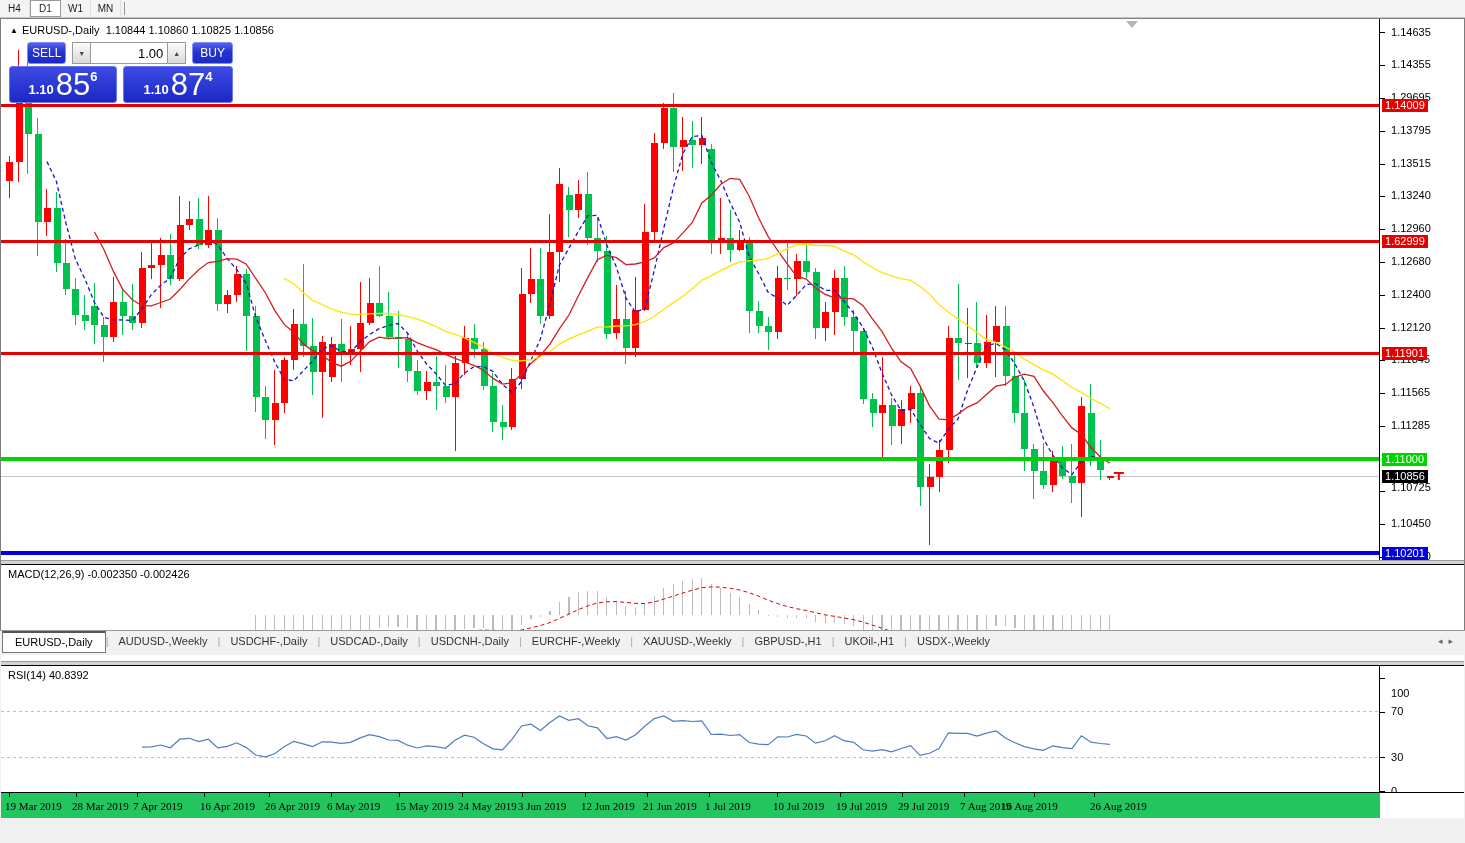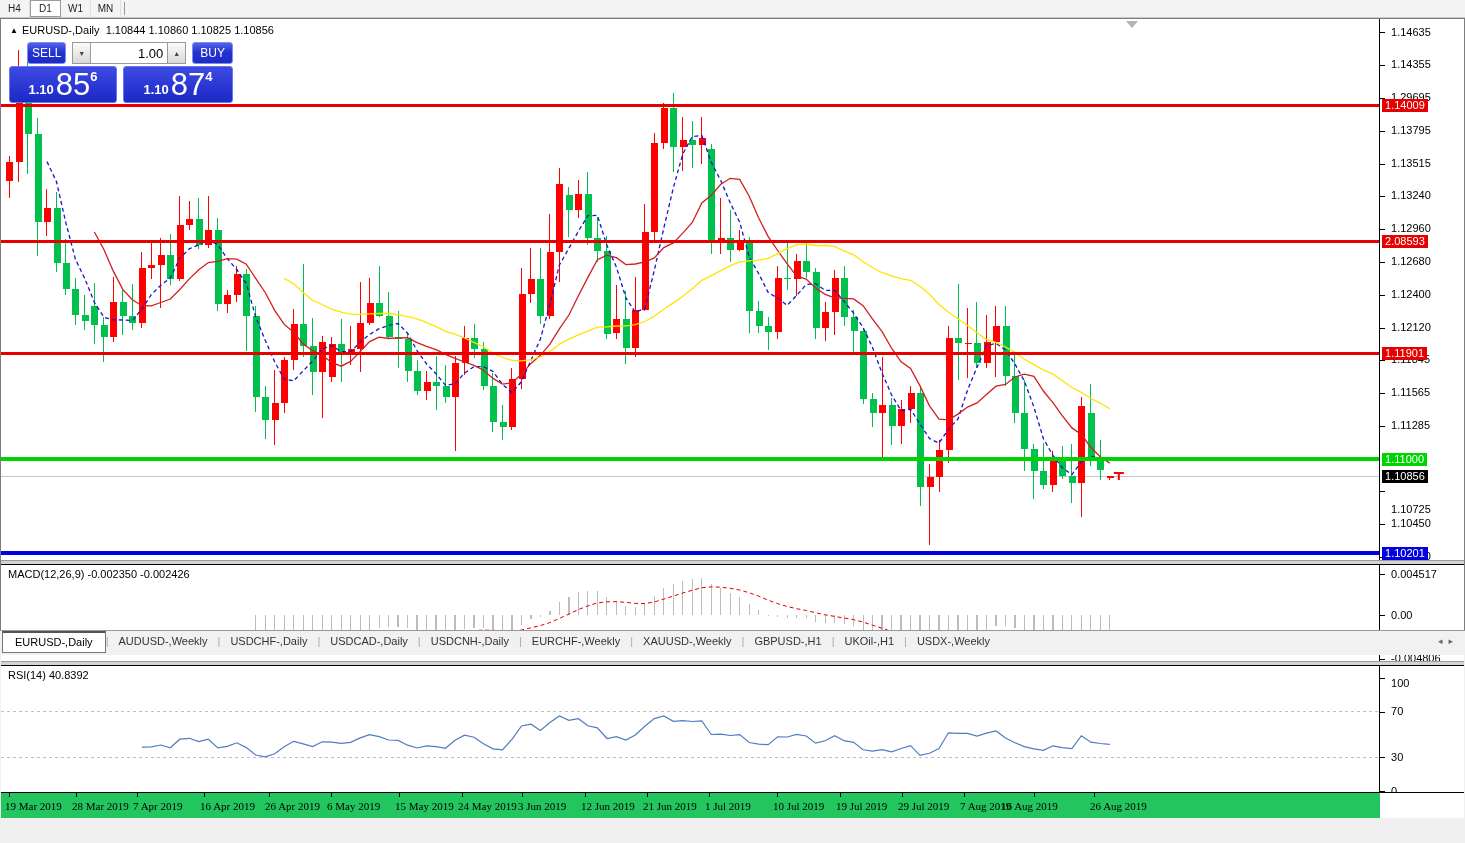--- a/index.html
+++ b/index.html
@@ -376,27 +376,27 @@
         <span class="ticklbl" style="top:269.1348499999985px">1.12400</span>
         <div class="tick" style="top:308.53765000000004px"></div>
         <span class="ticklbl" style="top:302.03765000000004px">1.12120</span>
         <div class="tick" style="top:340.85290000000043px"></div>
         <span class="ticklbl" style="top:334.35290000000043px">1.11845</span>
         <div class="tick" style="top:373.7556999999994px"></div>
         <span class="ticklbl" style="top:367.2556999999994px">1.11565</span>
         <div class="tick" style="top:406.658500000001px"></div>
         <span class="ticklbl" style="top:400.158500000001px">1.11285</span>
         <div class="tick" style="top:472.46409999999895px"></div>
-        <span class="ticklbl" style="top:484px">1.10725</span>
+        <span class="ticklbl" style="top:462px">1.10725</span>
         <div class="tick" style="top:504.77934999999934px"></div>
         <span class="ticklbl" style="top:498.27934999999934px">1.10450</span>
         <div class="tick" style="top:537.6821500000009px"></div>
         <span class="ticklbl" style="top:531.1821500000009px">1.10170</span>
         <div class="lvl-lbl" style="top:80.06125999999921px;background:#e60000">1.14009</div>
-        <div class="lvl-lbl" style="top:216.13784000000092px;background:#e60000">2.08593</div>
+        <div class="lvl-lbl" style="top:216.13784000000092px;background:#e60000">1.62999</div>
         <div class="lvl-lbl" style="top:327.7723399999991px;background:#e60000">1.11901</div>
         <div class="lvl-lbl" style="top:433.6488499999986px;background:#00d400">1.11000</div>
         <div class="lvl-lbl" style="top:527.5393400000005px;background:#0000e0">1.10201</div>
         <div class="lvl-lbl" style="top:450.5702899999999px;background:#000000">1.10856</div>
       </div>
   </div>
 
   <div class="divider"></div>
 
   <div class="panel-row macd-row">
@@ -490,44 +490,36 @@
           <line x1="1051.9" y1="50.2" x2="1051.9" y2="75.9" stroke="#bcbcbc" stroke-width="1.2" shape-rendering="crispEdges"></line>
           <line x1="1061.39" y1="50.2" x2="1061.39" y2="77.5" stroke="#bcbcbc" stroke-width="1.2" shape-rendering="crispEdges"></line>
           <line x1="1070.88" y1="50.2" x2="1070.88" y2="78.8" stroke="#bcbcbc" stroke-width="1.2" shape-rendering="crispEdges"></line>
           <line x1="1080.3700000000001" y1="50.2" x2="1080.3700000000001" y2="74.9" stroke="#bcbcbc" stroke-width="1.2" shape-rendering="crispEdges"></line>
           <line x1="1089.8600000000001" y1="50.2" x2="1089.8600000000001" y2="74.7" stroke="#bcbcbc" stroke-width="1.2" shape-rendering="crispEdges"></line>
           <line x1="1099.3500000000001" y1="50.2" x2="1099.3500000000001" y2="74.9" stroke="#bcbcbc" stroke-width="1.2" shape-rendering="crispEdges"></line>
           <line x1="1108.84" y1="50.2" x2="1108.84" y2="75.3" stroke="#bcbcbc" stroke-width="1.2" shape-rendering="crispEdges"></line>
           <polyline points="254.7,66.4 264.2,68.6 273.7,71.1 283.2,73.0 292.7,74.0 302.2,74.6 311.7,75.1 321.2,75.2 330.7,74.9 340.2,74.5 349.6,73.9 359.1,72.9 368.6,71.3 378.1,69.6 387.6,68.2 397.1,66.9 406.6,66.2 416.1,66.0 425.6,66.1 435.1,66.4 444.5,66.8 454.0,66.9 463.5,66.3 473.0,65.6 482.5,65.1 492.0,65.3 501.5,65.9 511.0,66.1 520.5,65.0 530.0,62.8 539.4,60.6 548.9,57.6 558.4,53.4 567.9,49.1 577.4,44.6 586.9,40.8 596.4,37.9 605.9,36.8 615.4,36.6 624.9,37.4 634.3,38.4 643.8,38.5 653.3,37.0 662.8,34.1 672.3,31.1 681.8,28.0 691.3,25.2 700.8,22.7 710.3,21.9 719.8,22.2 729.2,23.3 738.7,25.0 748.2,27.7 757.7,31.2 767.2,35.2 776.7,38.6 786.2,41.5 795.7,43.7 805.2,45.5 814.6,47.7 824.1,49.8 833.6,51.4 843.1,53.0 852.6,54.6 862.1,57.1 871.6,60.2 881.1,63.3 890.6,66.4 900.1,69.3 909.6,71.5 919.0,74.4 928.5,77.3 938.0,79.6 947.5,80.1 957.0,79.4 966.5,77.9 976.0,76.1 985.5,73.9 995.0,71.4 1004.5,69.4 1013.9,68.2 1023.4,67.9 1032.9,68.5 1042.4,69.8 1051.9,71.0 1061.4,72.3 1070.9,73.6 1080.4,73.8 1089.9,74.0 1099.4,74.2 1108.8,74.4" fill="none" stroke="#e00000" stroke-width="1" stroke-dasharray="4,3"></polyline>
         </svg>
     </div>
-    <div class="axis-col" id="macd-axis">
-        <div class="tick" style="top:9px"></div>
-        <span class="ticklbl" style="top:2.5px">0.004517</span>
-        <div class="tick" style="top:50.181489px"></div>
-        <span class="ticklbl" style="top:43.681489px">0.00</span>
-        <div class="tick" style="top:93.997791px"></div>
-        <span class="ticklbl" style="top:87.497791px">-0.004806</span>
-      </div>
   </div>
 
   <div class="divider"></div>
 
   <div class="panel-row rsi-row">
     <div class="plot">
       <div class="ind-label">RSI(14) 40.8392</div>
       <svg id="rsi-svg" width="1379" height="126">
           <line x1="0" y1="45.9" x2="1379" y2="45.9" stroke="#c0c0c0" stroke-width="1" stroke-dasharray="3,3" shape-rendering="crispEdges"></line>
           <line x1="0" y1="91.1" x2="1379" y2="91.1" stroke="#c0c0c0" stroke-width="1" stroke-dasharray="3,3" shape-rendering="crispEdges"></line>
           <polyline points="140.9,81.1 150.3,80.8 159.8,79.0 169.3,81.8 178.8,73.2 188.3,72.3 197.8,75.6 207.3,73.2 216.8,81.9 226.3,80.3 235.8,76.8 245.3,81.6 254.7,89.0 264.2,90.8 273.7,87.7 283.2,80.8 292.7,75.3 302.2,77.8 311.7,80.5 321.2,75.8 330.7,76.1 340.2,77.3 349.6,76.4 359.1,71.9 368.6,68.7 378.1,70.7 387.6,74.0 397.1,74.4 406.6,79.2 416.1,82.0 425.6,79.9 435.1,80.6 444.5,82.3 454.0,74.3 463.5,69.2 473.0,71.2 482.5,77.8 492.0,82.9 501.5,83.8 511.0,73.3 520.5,60.0 530.0,58.2 539.4,64.4 548.9,56.6 558.4,50.0 567.9,54.3 577.4,52.7 586.9,59.8 596.4,61.8 605.9,72.5 615.4,70.7 624.9,74.0 634.3,69.0 643.8,60.3 653.3,52.6 662.8,50.0 672.3,55.3 681.8,54.7 691.3,55.5 700.8,54.9 710.3,68.5 719.8,68.1 729.2,69.5 738.7,68.6 748.2,76.5 757.7,78.1 767.2,78.7 776.7,70.9 786.2,71.0 795.7,68.4 805.2,70.0 814.6,77.2 824.1,74.8 833.6,69.6 843.1,74.7 852.6,76.4 862.1,83.8 871.6,85.2 881.1,83.7 890.6,85.9 900.1,82.5 909.6,79.7 919.0,89.3 928.5,87.3 938.0,82.5 947.5,66.8 957.0,67.3 966.5,67.3 976.0,70.1 985.5,67.1 995.0,65.0 1004.5,72.0 1013.9,76.7 1023.4,80.6 1032.9,82.9 1042.4,84.4 1051.9,79.8 1061.4,81.7 1070.9,82.5 1080.4,69.7 1089.9,76.2 1099.4,77.5 1108.8,78.3" fill="none" stroke="#4f7dc0" stroke-width="1.2"></polyline>
         </svg>
     </div>
     <div class="axis-col" id="rsi-axis">
         <div class="tick" style="top:12px"></div>
-        <span class="ticklbl" style="top:11px">100</span>
+        <span class="ticklbl" style="top:21px">100</span>
         <div class="tick" style="top:45.9px"></div>
         <span class="ticklbl" style="top:39.4px">70</span>
         <div class="tick" style="top:91.1px"></div>
         <span class="ticklbl" style="top:84.6px">30</span>
         <div class="tick" style="top:124.99999999999999px"></div>
         <span class="ticklbl" style="top:118.49999999999999px">0</span>
       </div>
   </div>
 
   <div class="panel-row date-row">

